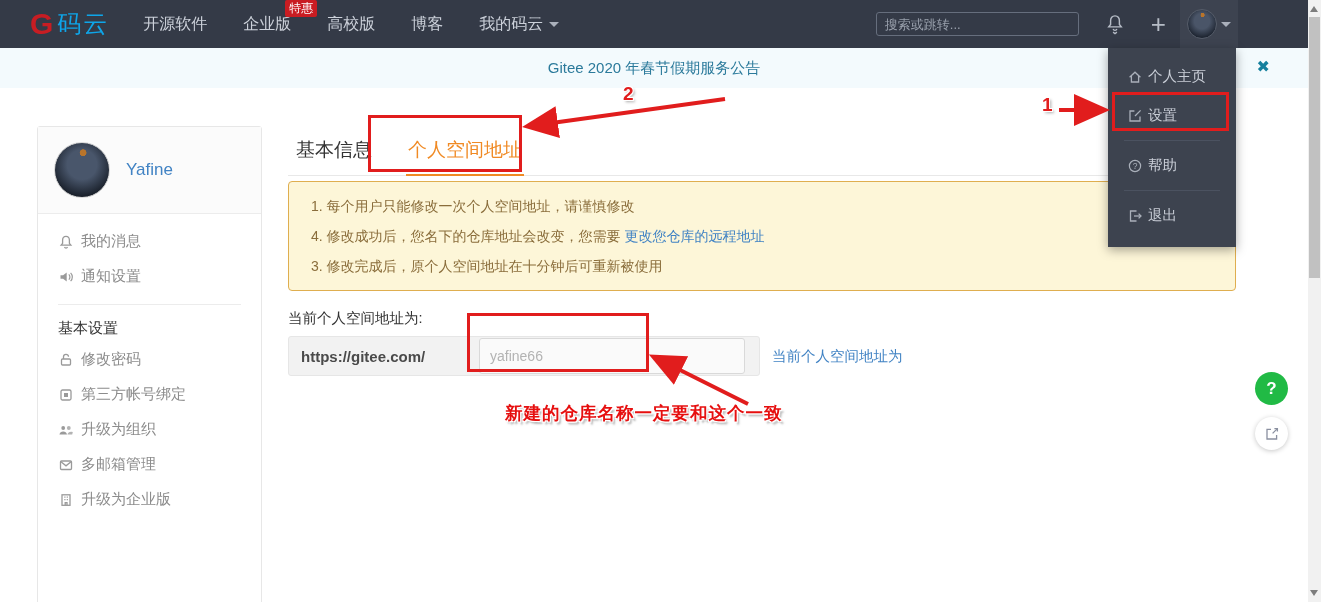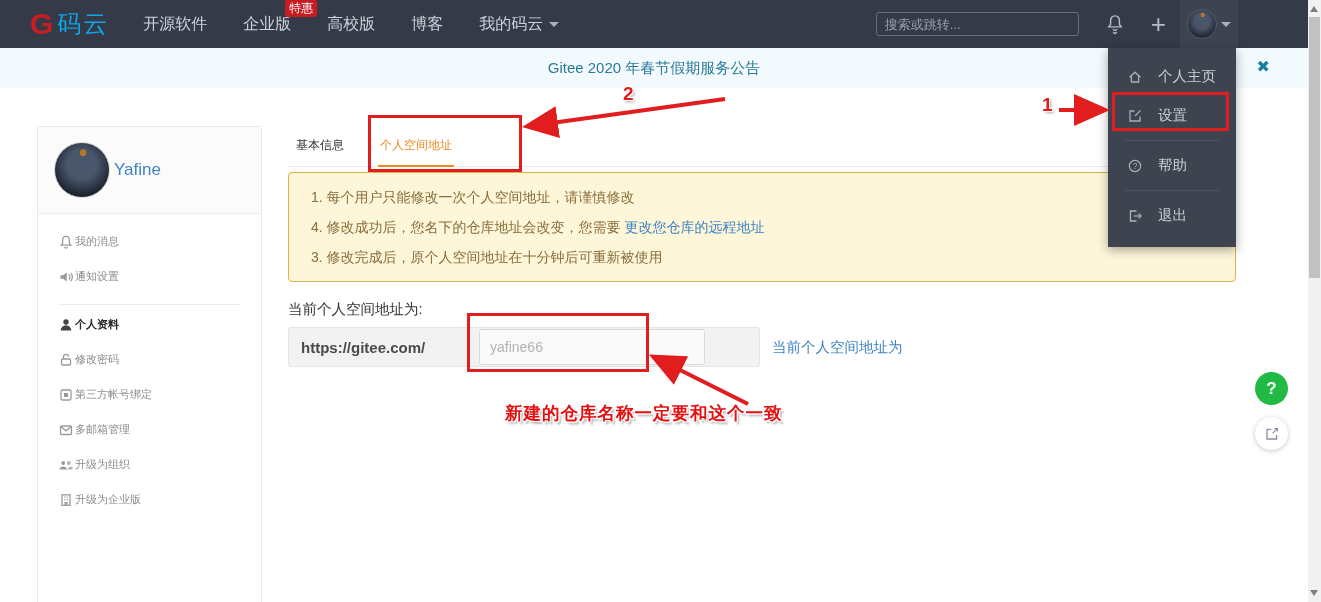--- a/index.html
+++ b/index.html
@@ -65,66 +65,66 @@
     display:flex; align-items:center; padding:15px 16px; background:#fbfbfb;
     border-bottom:1px solid #ececec;
   }
   .avatar-lg {
     width:56px; height:56px; border-radius:50%; flex:none;
     background:
       radial-gradient(circle at 52% 18%, #b9742a 0 6%, rgba(0,0,0,0) 7%),
       radial-gradient(circle at 50% 40%, #49566b 0 35%, #161c26 78%);
     border:1px solid #d8d8d8;
   }
-  .profile-name { color:#4183c4; font-size:17px; margin-left:4px; cursor:pointer; }
+  .profile-name { color:#4183c4; font-size:17px; margin-left:16px; cursor:pointer; }
   .side-menu { padding:10px 20px 0 20px; }
   .side-header { color:#333; font-size:15px; margin:14px 0 4px 0; }
   .side-item {
     display:flex; align-items:center; height:35px; color:#8c8c8c;
-    font-size:11px; cursor:pointer; gap:1px;
+    font-size:15px; cursor:pointer; gap:7px;
   }
   .side-item.active { color:#262626; font-weight:bold; }
   .side-item .icon { color:#9a9a9a; }
   .side-item.active .icon { color:#444; }
   .side-divider { border:none; border-top:1px solid #ececec; margin:10px 0 2px 0; }
   .icon { display:inline-flex; width:16px; height:16px; flex:none; }
   .icon svg { width:100%; height:100%; }
   
   .main { position:absolute; left:288px; top:128px; width:948px; }
   .tabs { display:flex; gap:32px; border-bottom:1px solid #e8e8e8; padding-left:6px; }
-  .tab { font-size:12px; color:#333; padding:9px 2px 11px 2px; cursor:pointer; }
+  .tab { font-size:19px; color:#333; padding:9px 2px 11px 2px; cursor:pointer; }
   .tab.active { color:#f08a24; border-bottom:2px solid #f08a24; margin-bottom:-1px; }
   .warning {
     margin-top:5px; background:#fdf6d8; border:1px solid #dfae4f; border-radius:4px;
     padding:9px 22px; color:#8a6d3b; font-size:14px; line-height:30px;
   }
   .warning a { color:#4183c4; text-decoration:none; cursor:pointer; }
   .cur-label { margin-top:18px; color:#333; font-size:14.5px; }
   .url-row { margin-top:8px; display:flex; align-items:center; }
   .url-group {
     position:relative; width:472px; height:40px; background:#f2f2f2;
     border:1px solid #e6e6e6; border-radius:3px; display:flex; align-items:center;
   }
   .url-prefix { font-weight:bold; color:#4a4a4a; font-size:15px; margin-left:12px; }
   .url-input {
-    position:absolute; left:190px; top:1px; width:226px; height:36px;
+    position:absolute; left:190px; top:1px; width:266px; height:36px;
     background:#fafafa; border:1px solid #d9d9d9; border-radius:3px;
     font-size:14px; color:#000000; padding:0 10px; outline:none;
     font-family:"Liberation Sans","DejaVu Sans",sans-serif;
   }
   .url-input::placeholder { color:#b3b3b3; }
   .modify-link { color:#4183c4; font-size:14.5px; margin-left:12px; cursor:pointer; text-decoration:none; }
   
   .user-menu {
     position:absolute; left:1108px; top:48px; width:128px; background:#3d434f;
     z-index:50; padding:9px 0 12px 0; box-shadow:0 3px 10px rgba(0,0,0,.35);
   }
   .um-item {
     display:flex; align-items:center; height:39px; padding-left:19px;
-    color:#c9ced7; font-size:14.5px; cursor:pointer; gap:15px;
+    color:#c9ced7; font-size:14.5px; cursor:pointer; gap:5px;
   }
   .um-item .icon { color:#aab0ba; }
   .um-divider { border:none; border-top:1px solid #4b5260; margin:5px 16px; }
   
   .fab {
     position:absolute; width:33px; height:33px; border-radius:50%;
     display:flex; align-items:center; justify-content:center; cursor:pointer; z-index:40;
   }
   .fab-help { left:1255px; top:372px; background:#21ba45; color:#fff; font-size:17px; font-weight:bold; }
   .fab-share { left:1255px; top:417px; background:#fff; color:#8a90a0; box-shadow:0 1px 5px rgba(0,0,0,.22); }
@@ -212,66 +212,58 @@
     <div class="side-item">
       <span class="icon">
         <svg viewBox="0 0 16 16">
           <path d="M2.5 6.3 v3.4 h2.6 l3.6 2.9 V3.4 L5.1 6.3 Z" fill="currentColor"></path>
           <path d="M10.8 5.4 a3.6 3.6 0 0 1 0 5.2 M12.6 3.8 a6 6 0 0 1 0 8.4" fill="none" stroke="currentColor" stroke-width="1.2"></path>
         </svg>
       </span>
       <span>通知设置</span>
     </div>
     <hr class="side-divider">
-    <div class="side-item active">
-      <span class="icon">
-        <svg viewBox="0 0 16 16" fill="currentColor">
-          <circle cx="8" cy="5" r="2.7"></circle>
-          <path d="M2.7 13.6 a5.3 5.3 0 0 1 10.6 0 Z"></path>
-        </svg>
-      </span>
-      <span>个人资料</span>
-    </div>
+    <div class="side-header">基本设置</div>
     <div class="side-item">
       <span class="icon">
         <svg viewBox="0 0 16 16" fill="none" stroke="currentColor" stroke-width="1.3">
           <rect x="3.5" y="7" width="9" height="6" rx="1"></rect>
           <path d="M5.5 7 V4.8 a2.5 2.5 0 0 1 5 0"></path>
         </svg>
       </span>
       <span>修改密码</span>
     </div>
     <div class="side-item">
       <span class="icon">
         <svg viewBox="0 0 16 16">
           <rect x="3" y="3" width="10" height="10" rx="1.5" fill="none" stroke="currentColor" stroke-width="1.3"></rect>
           <rect x="6" y="6" width="4" height="4" fill="currentColor"></rect>
         </svg>
       </span>
       <span>第三方帐号绑定</span>
-    </div>
-    <div class="side-item">
-      <span class="icon">
-        <svg viewBox="0 0 16 16" fill="none" stroke="currentColor" stroke-width="1.3">
-          <rect x="2.5" y="4" width="11" height="8.5" rx="1"></rect>
-          <path d="M3 4.8 L8 8.8 L13 4.8"></path>
-        </svg>
-      </span>
-      <span>多邮箱管理</span>
     </div>
     <div class="side-item">
       <span class="icon">
         <svg viewBox="0 0 16 16" fill="currentColor">
           <circle cx="5.2" cy="6" r="1.9"></circle>
           <circle cx="10.8" cy="6" r="1.9" opacity=".75"></circle>
           <path d="M1.4 12.6 a3.9 3.9 0 0 1 7.6 0 Z"></path>
           <path d="M9.4 12.6 a3.9 3.9 0 0 1 5.4 -2.6 l-0.6 2.6 Z" opacity=".75"></path>
         </svg>
       </span>
       <span>升级为组织</span>
+    </div>
+    <div class="side-item">
+      <span class="icon">
+        <svg viewBox="0 0 16 16" fill="none" stroke="currentColor" stroke-width="1.3">
+          <rect x="2.5" y="4" width="11" height="8.5" rx="1"></rect>
+          <path d="M3 4.8 L8 8.8 L13 4.8"></path>
+        </svg>
+      </span>
+      <span>多邮箱管理</span>
     </div>
     <div class="side-item">
       <span class="icon">
         <svg viewBox="0 0 16 16" fill="none" stroke="currentColor" stroke-width="1.3">
           <rect x="4" y="2.8" width="8" height="10.5"></rect>
           <path d="M6.3 5.2 h1.2 M8.7 5.2 h1.2 M6.3 7.6 h1.2 M8.7 7.6 h1.2 M7.2 13.3 v-2.6 h1.8 v2.6"></path>
         </svg>
       </span>
       <span>升级为企业版</span>
     </div>

